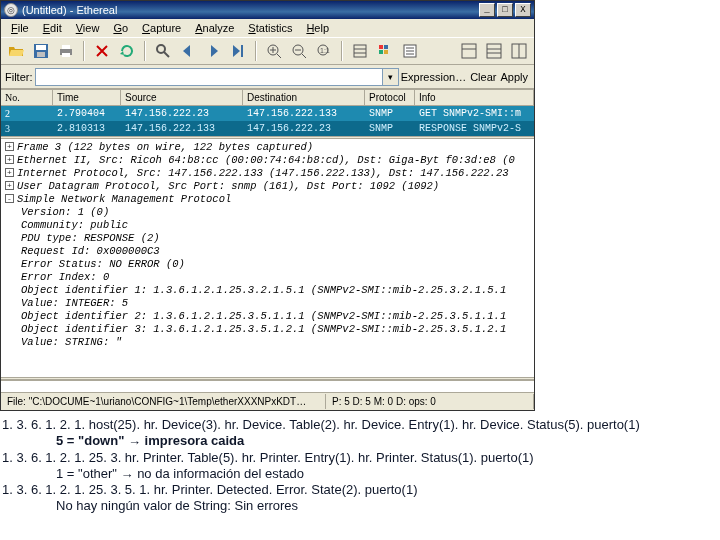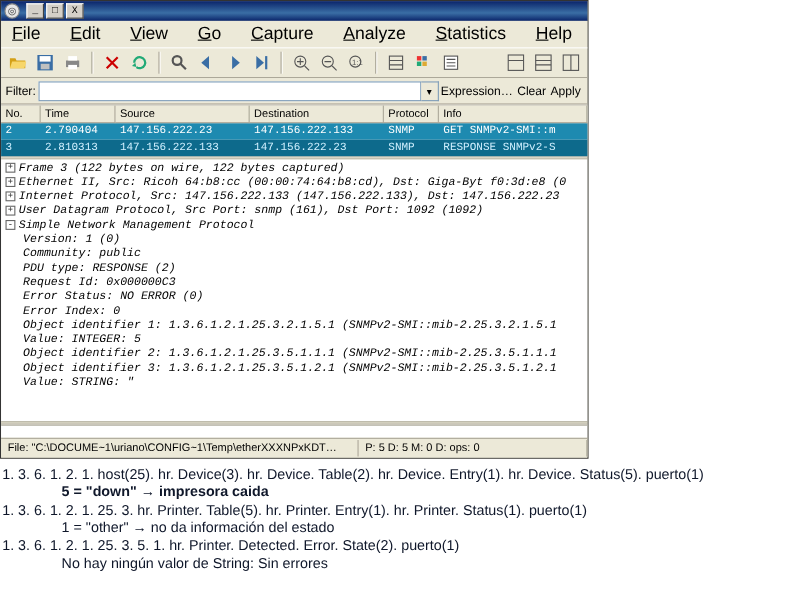--- a/index.html
+++ b/index.html
@@ -47,23 +47,23 @@
     font-family: "Courier New", monospace;
     font-size: 9px;
     color: #000;
     text-align: center;
     line-height: 12px;
     cursor: pointer;
   }
   .menubar {
     display: flex;
     padding: 2px 4px;
-    gap: 15px;
-    background: #ece9d8;
-    font-size: 16px;
+    gap: 2px;
+    background: #ece9d8;
+    font-size: 11px;
   }
   .menubar .menuitem {
     padding: 1px 6px;
     cursor: pointer;
   }
   .menubar .menuitem u { text-decoration: underline; }
 
   .toolbar {
     display: flex;
     align-items: center;
@@ -130,21 +130,21 @@
     background: #ece9d8;
     font-size: 10px;
   }
   .plist-header .col, .plist-row .col {
     border-right: 1px solid #aca899;
     border-bottom: 1px solid #aca899;
     padding: 2px 4px;
     overflow: hidden;
     white-space: nowrap;
   }
-  .col-no   { width: 36px; }
+  .col-no   { width: 52px; font-family: Liberation Serif, serif; }
   .col-time { width: 68px; }
   .col-src  { width: 122px; }
   .col-dst  { width: 122px; }
   .col-proto{ width: 50px; }
   .col-info { flex: 1; }
   .plist-body {
     font-family: "Courier New", monospace;
     font-size: 10px;
   }
   .plist-row { display: flex; }
@@ -230,20 +230,21 @@
   .notes b { font-weight: bold; }
   .rel { position: relative; }
 </style>
 </head>
 <body>
 
 <div class="window">
 
   <div class="titlebar">
     <span class="appicon">◎</span>
+    <span class="title">(Untitled) - Ethereal</span>
     <span class="winbtn">_</span>
     <span class="winbtn">□</span>
     <span class="winbtn">X</span>
   </div>
 
   <div class="menubar" id="menubar">
       <span class="menuitem"><u>F</u>ile</span>
       <span class="menuitem"><u>E</u>dit</span>
       <span class="menuitem"><u>V</u>iew</span>
       <span class="menuitem"><u>G</u>o</span>

